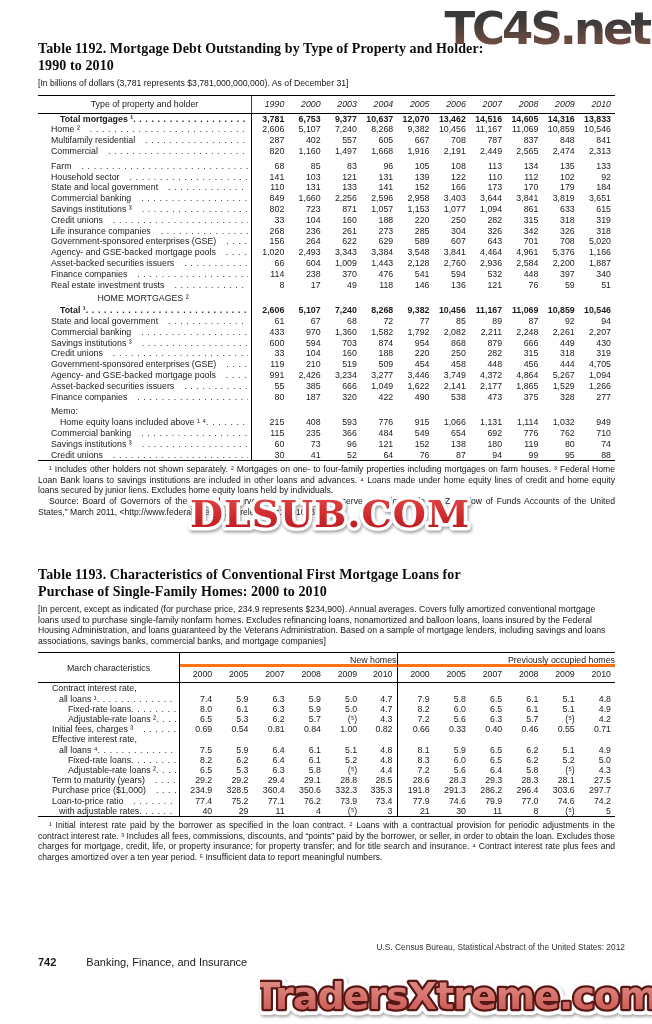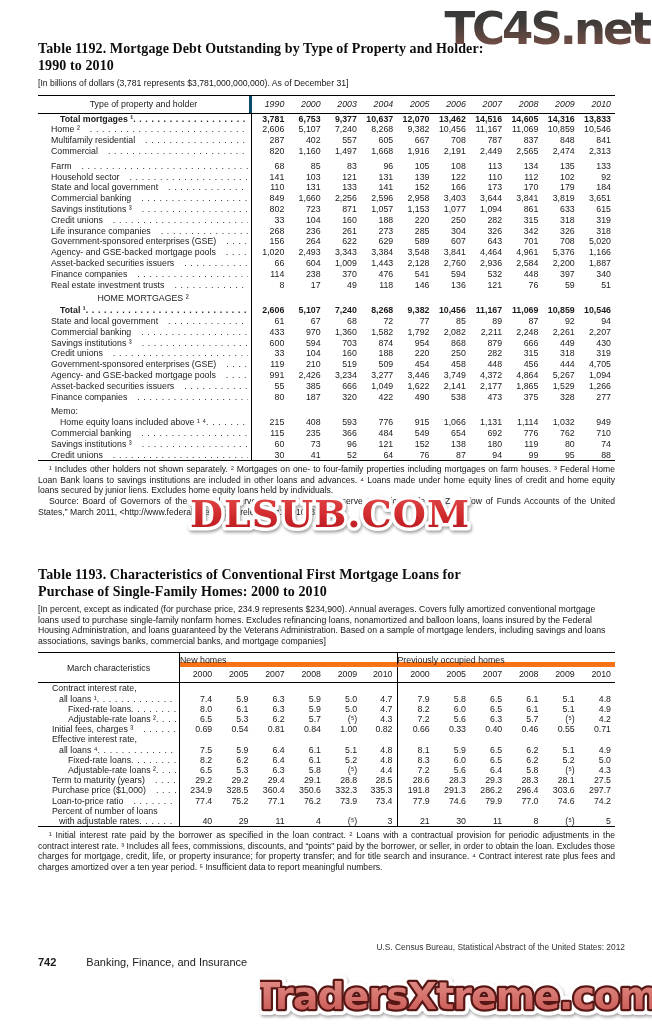--- a/index.html
+++ b/index.html
@@ -32,32 +32,32 @@
   .ind0 .stub{padding-left:13px;gap:10px;}
   .ind1 .stub{padding-left:22px;}
   .ind2 .stub{padding-left:30px;}
   .t93 .ind0 .stub{padding-left:14px;}
   .t93 .ind1 .stub{padding-left:21px;}
   .t93 .ind2 .stub{padding-left:30px;}
   .row.sectionhead .stub{justify-content:center;padding-left:0;}
   .row.sectionhead > *{padding-top:3px;padding-bottom:1px;}
   
   .hd92{display:flex;border-bottom:1.7px solid #000;height:17px;font-size:8.8px;}
-  .hd92 .stub{width:214px;box-sizing:border-box;border-right:3px solid #0c4a6e;
+  .hd92 .stub{width:214px;box-sizing:border-box;border-right:1px solid #0c4a6e;
               display:flex;align-items:center;justify-content:center;}
   .hd92 .cell{width:36.3px;box-sizing:border-box;padding-right:4px;
               display:flex;align-items:center;justify-content:flex-end;font-style:italic;}
   
   .hd93{display:flex;border-bottom:1.7px solid #000;font-size:8.8px;}
   .hd93 .stub93{width:142px;box-sizing:border-box;border-right:1px solid #000;
                 display:flex;align-items:center;justify-content:center;}
   .hd93 .right{flex:1;display:flex;flex-direction:column;}
   .grprow{display:flex;height:14px;}
-  .grpcell{box-sizing:border-box;width:217.5px;text-align:left;line-height:14px;
-           border-bottom:5px solid #f97316;}
+  .grpcell{box-sizing:border-box;width:217.5px;text-align:right;line-height:14px;
+           border-bottom:3px solid #f97316;}
   .grpcell.first{border-right:1px solid #000;}
   .yrow{display:flex;height:15px;}
   .yrow .cell{box-sizing:border-box;width:36.25px;text-align:right;padding-right:4px;
               line-height:15px;}
   .yrow .cell.grp-end{border-right:1px solid #000;}
   
   .fn{font-size:8.6px;line-height:10.6px;text-align:justify;margin-top:3px;
       text-indent:11px;color:#161616;}
   .src{font-size:8.6px;line-height:10.6px;text-align:justify;text-indent:11px;
        color:#161616;overflow-wrap:anywhere;}
@@ -839,37 +839,20 @@
           <div class="cell">76.2</div>
           <div class="cell">73.9</div>
           <div class="cell grp-end">73.4</div>
           <div class="cell">77.9</div>
           <div class="cell">74.6</div>
           <div class="cell">79.9</div>
           <div class="cell">77.0</div>
           <div class="cell">74.6</div>
           <div class="cell">74.2</div>
         </div>
-        <div class="row ind0">
-          <div class="stub">
-            <span class="txt">Percent of number of loans</span>
-          </div>
-          <div class="cell"></div>
-          <div class="cell"></div>
-          <div class="cell"></div>
-          <div class="cell"></div>
-          <div class="cell"></div>
-          <div class="cell grp-end"></div>
-          <div class="cell"></div>
-          <div class="cell"></div>
-          <div class="cell"></div>
-          <div class="cell"></div>
-          <div class="cell"></div>
-          <div class="cell"></div>
-        </div>
         <div class="row ind1">
           <div class="stub">
             <span class="txt">with adjustable rates</span>
             <span class="dots"></span>
           </div>
           <div class="cell">40</div>
           <div class="cell">29</div>
           <div class="cell">11</div>
           <div class="cell">4</div>
           <div class="cell">(⁵)</div>

